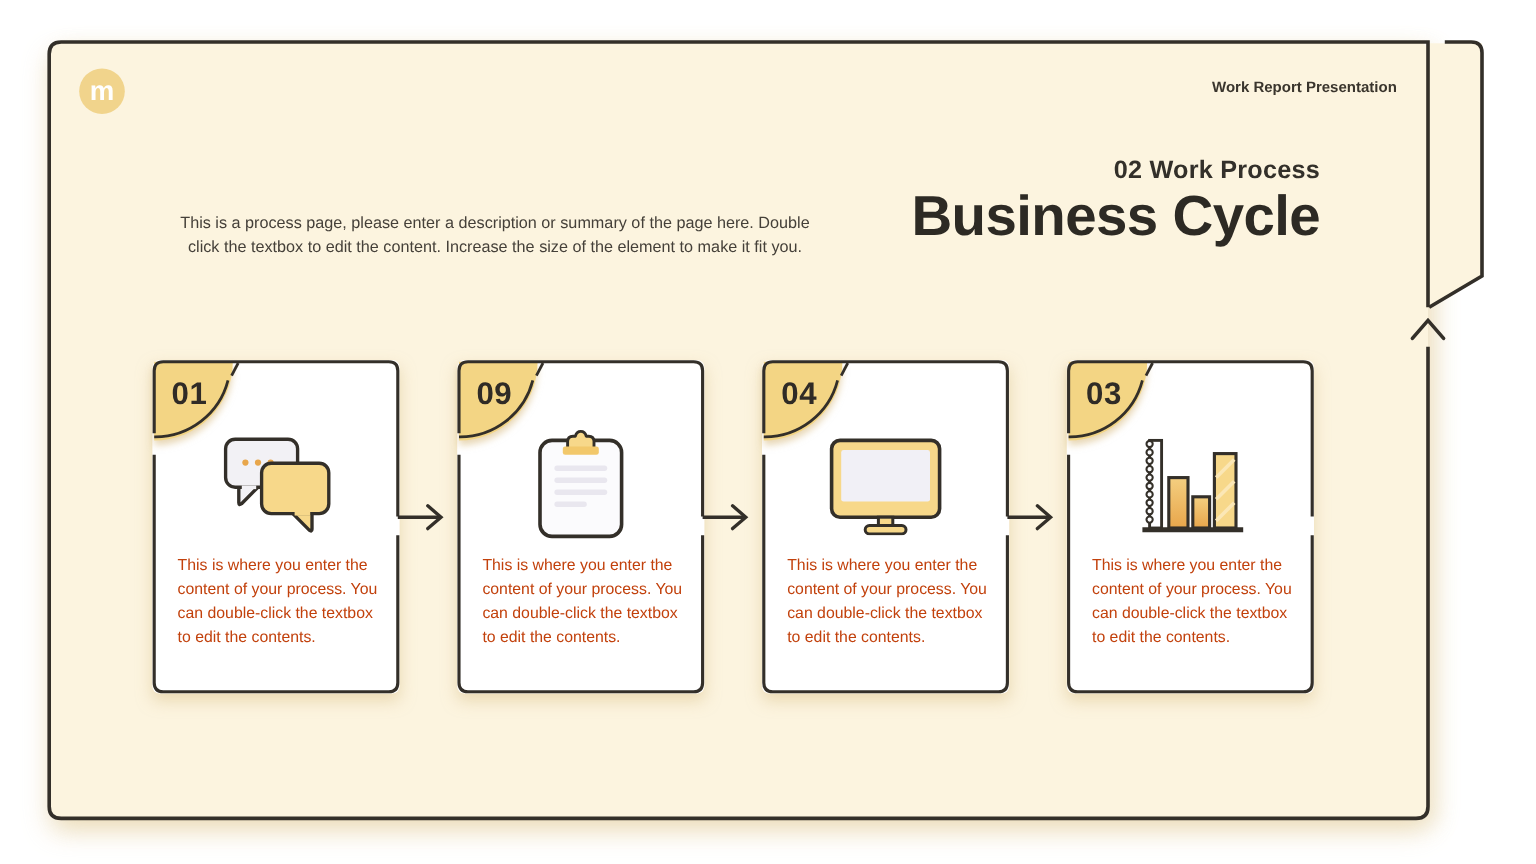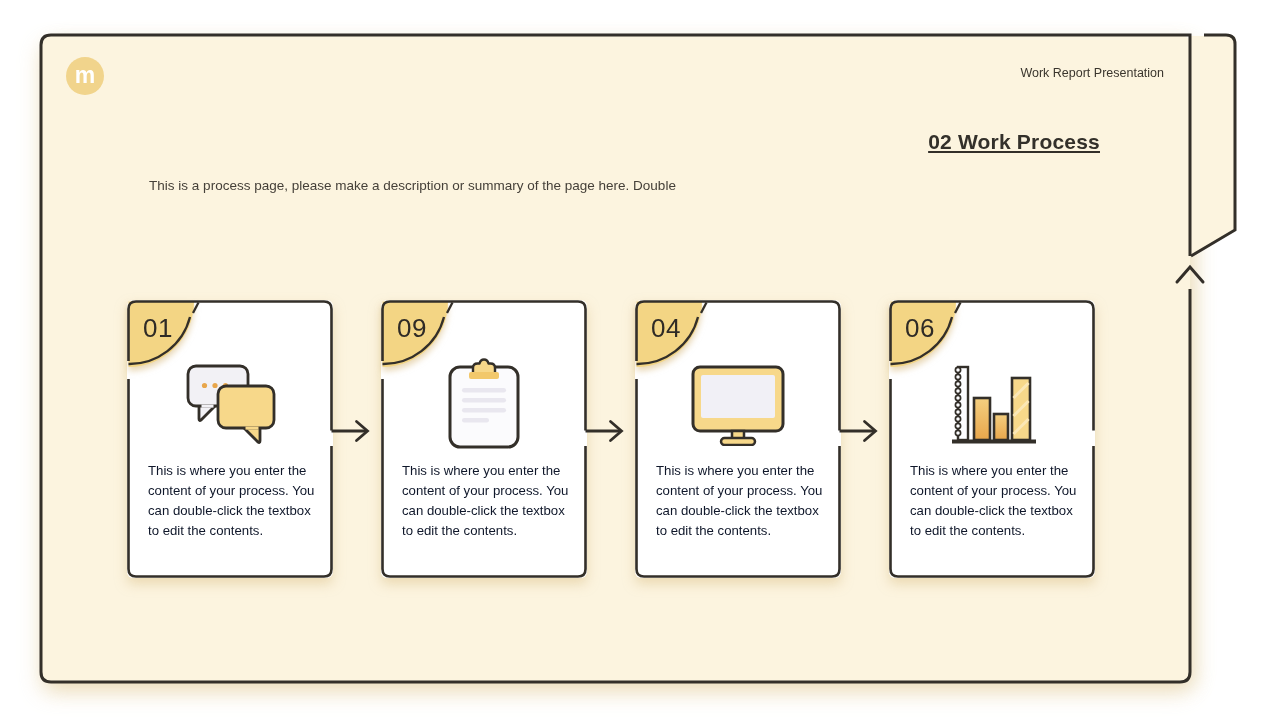--- a/index.html
+++ b/index.html
@@ -18,49 +18,49 @@
   }
   .frame-svg{position:absolute;left:0;top:0;width:1280px;height:720px;z-index:3;pointer-events:none;}
   
   .logo{
     position:absolute;left:66px;top:57px;width:38px;height:38px;border-radius:50%;
     background:#F1D48C;display:flex;align-items:center;justify-content:center;
     z-index:2;
   }
   .logo span{color:#FFFFFF;font-size:23px;font-weight:700;line-height:1;transform:translateY(-1px);}
   .header-label{
-    position:absolute;top:66px;right:116px;font-size:12.5px;font-weight:400;
+    position:absolute;top:66px;right:116px;font-size:12.5px;font-weight:700;
     color:#3A352D;z-index:2;
   }
-  .title-block{position:absolute;top:130px;right:180px;text-align:right;z-index:2;text-decoration:underline;}
+  .title-block{position:absolute;top:130px;right:180px;text-align:right;z-index:2;}
   .kicker{font-size:21px;font-weight:700;color:#33302A;letter-spacing:.2px;}
   .slide-title{font-size:47px;font-weight:700;color:#2D2A24;line-height:1.12;letter-spacing:-.5px;}
   .description{
     position:absolute;left:140px;top:176px;width:545px;text-align:center;
     font-size:13.5px;line-height:19.5px;color:#454039;z-index:2;
   }
   
   .card{
     position:absolute;top:300px;width:206px;height:278px;
     background:#FFFFFF;border-radius:6px;
     box-shadow:0 6px 12px rgba(219,193,138,.5);
     z-index:2;
   }
   .card-frame{position:absolute;left:0;top:0;width:206px;height:278px;overflow:visible;}
   .card-number{
-    position:absolute;left:16px;top:13px;font-size:26px;font-weight:400;color:#2F2B26;
+    position:absolute;left:16px;top:13px;font-size:26px;font-weight:700;color:#2F2B26;
     letter-spacing:.5px;
   }
   .card-icon{
     position:absolute;left:0;right:0;top:52px;height:104px;
     display:flex;align-items:center;justify-content:center;
   }
   .card-text{
     position:absolute;left:21px;top:161px;width:176px;
-    font-size:13.2px;line-height:20px;color:#0f172a;
+    font-size:13.2px;line-height:20px;color:#c2410c;
   }
   .q-shadow{filter:drop-shadow(0 4px 3px rgba(213,182,120,.55));}
 </style>
 </head>
 <body>
 
 <div class="slide"></div>
 
 <svg class="frame-svg" viewBox="0 0 1280 720">
 
@@ -73,24 +73,26 @@
   <path d="M 1204 35 L 1226 35 Q 1235 35 1235 44 L 1235 230 L 1191 256" fill="none" stroke="#332F29" stroke-width="3"></path>
 </svg>
 
 <div class="logo">
   <span>m</span>
 </div>
 <div class="header-label">Work Report Presentation</div>
 
 <div class="title-block">
   <div class="kicker">02 Work Process</div>
+  <div class="slide-title">Business Cycle</div>
 </div>
 
 <div class="description">
-  <span style="display:block">This is a process page, please make a description or summary of the page here. Double</span>
+  <span style="display:block">This is a process page, please enter a description or summary of the page here. Double</span>
+  <span style="display:block">click the textbox to edit the content. Increase the size of the element to make it fit you.</span>
 </div>
 
 <div class="card" style="left:127px">
   <svg class="card-frame" viewBox="0 0 206 278">
     <path class="q-shadow" d="M 1.5 1.5 H 67 A 65.5 65.5 0 0 1 1.5 67 Z" fill="#F3D584"></path>
     <path d="M 1.5 61 L 1.5 9 Q 1.5 1.5 9 1.5 L 197 1.5 Q 204.5 1.5 204.5 9 L 204.5 130.5" fill="none" stroke="#332F29" stroke-width="2.6"></path>
     <path d="M 204.5 146 L 204.5 269 Q 204.5 276.5 197 276.5 L 9 276.5 Q 1.5 276.5 1.5 269 L 1.5 79" fill="none" stroke="#332F29" stroke-width="2.6"></path>
     <path d="M 1.5 64 A 62.5 62.5 0 0 0 63 17" fill="none" stroke="#332F29" stroke-width="2.3"></path>
     <path d="M 66 13 L 71.5 2.5" fill="none" stroke="#332F29" stroke-width="2.3"></path>
     <g>
@@ -167,21 +169,21 @@
 </div>
 
 <div class="card" style="left:889px">
   <svg class="card-frame" viewBox="0 0 206 278">
     <path class="q-shadow" d="M 1.5 1.5 H 67 A 65.5 65.5 0 0 1 1.5 67 Z" fill="#F3D584"></path>
     <path d="M 1.5 61 L 1.5 9 Q 1.5 1.5 9 1.5 L 197 1.5 Q 204.5 1.5 204.5 9 L 204.5 130.5" fill="none" stroke="#332F29" stroke-width="2.6"></path>
     <path d="M 204.5 146 L 204.5 269 Q 204.5 276.5 197 276.5 L 9 276.5 Q 1.5 276.5 1.5 269 L 1.5 79" fill="none" stroke="#332F29" stroke-width="2.6"></path>
     <path d="M 1.5 64 A 62.5 62.5 0 0 0 63 17" fill="none" stroke="#332F29" stroke-width="2.3"></path>
     <path d="M 66 13 L 71.5 2.5" fill="none" stroke="#332F29" stroke-width="2.3"></path>
   </svg>
-  <div class="card-number">06</div>
+  <div class="card-number">03</div>
   <div class="card-icon">
     <svg width="96" height="88" viewBox="0 0 96 88">
       <defs>
         <linearGradient id="barGrad" x1="0" y1="0" x2="0" y2="1">
           <stop offset="0" stop-color="#F4CF80"></stop>
           <stop offset="1" stop-color="#E8A64B"></stop>
         </linearGradient>
       </defs>
       <rect x="14" y="7" width="10" height="73" fill="#FDFDFF" stroke="#332F29" stroke-width="2.4"></rect>
       <g>

